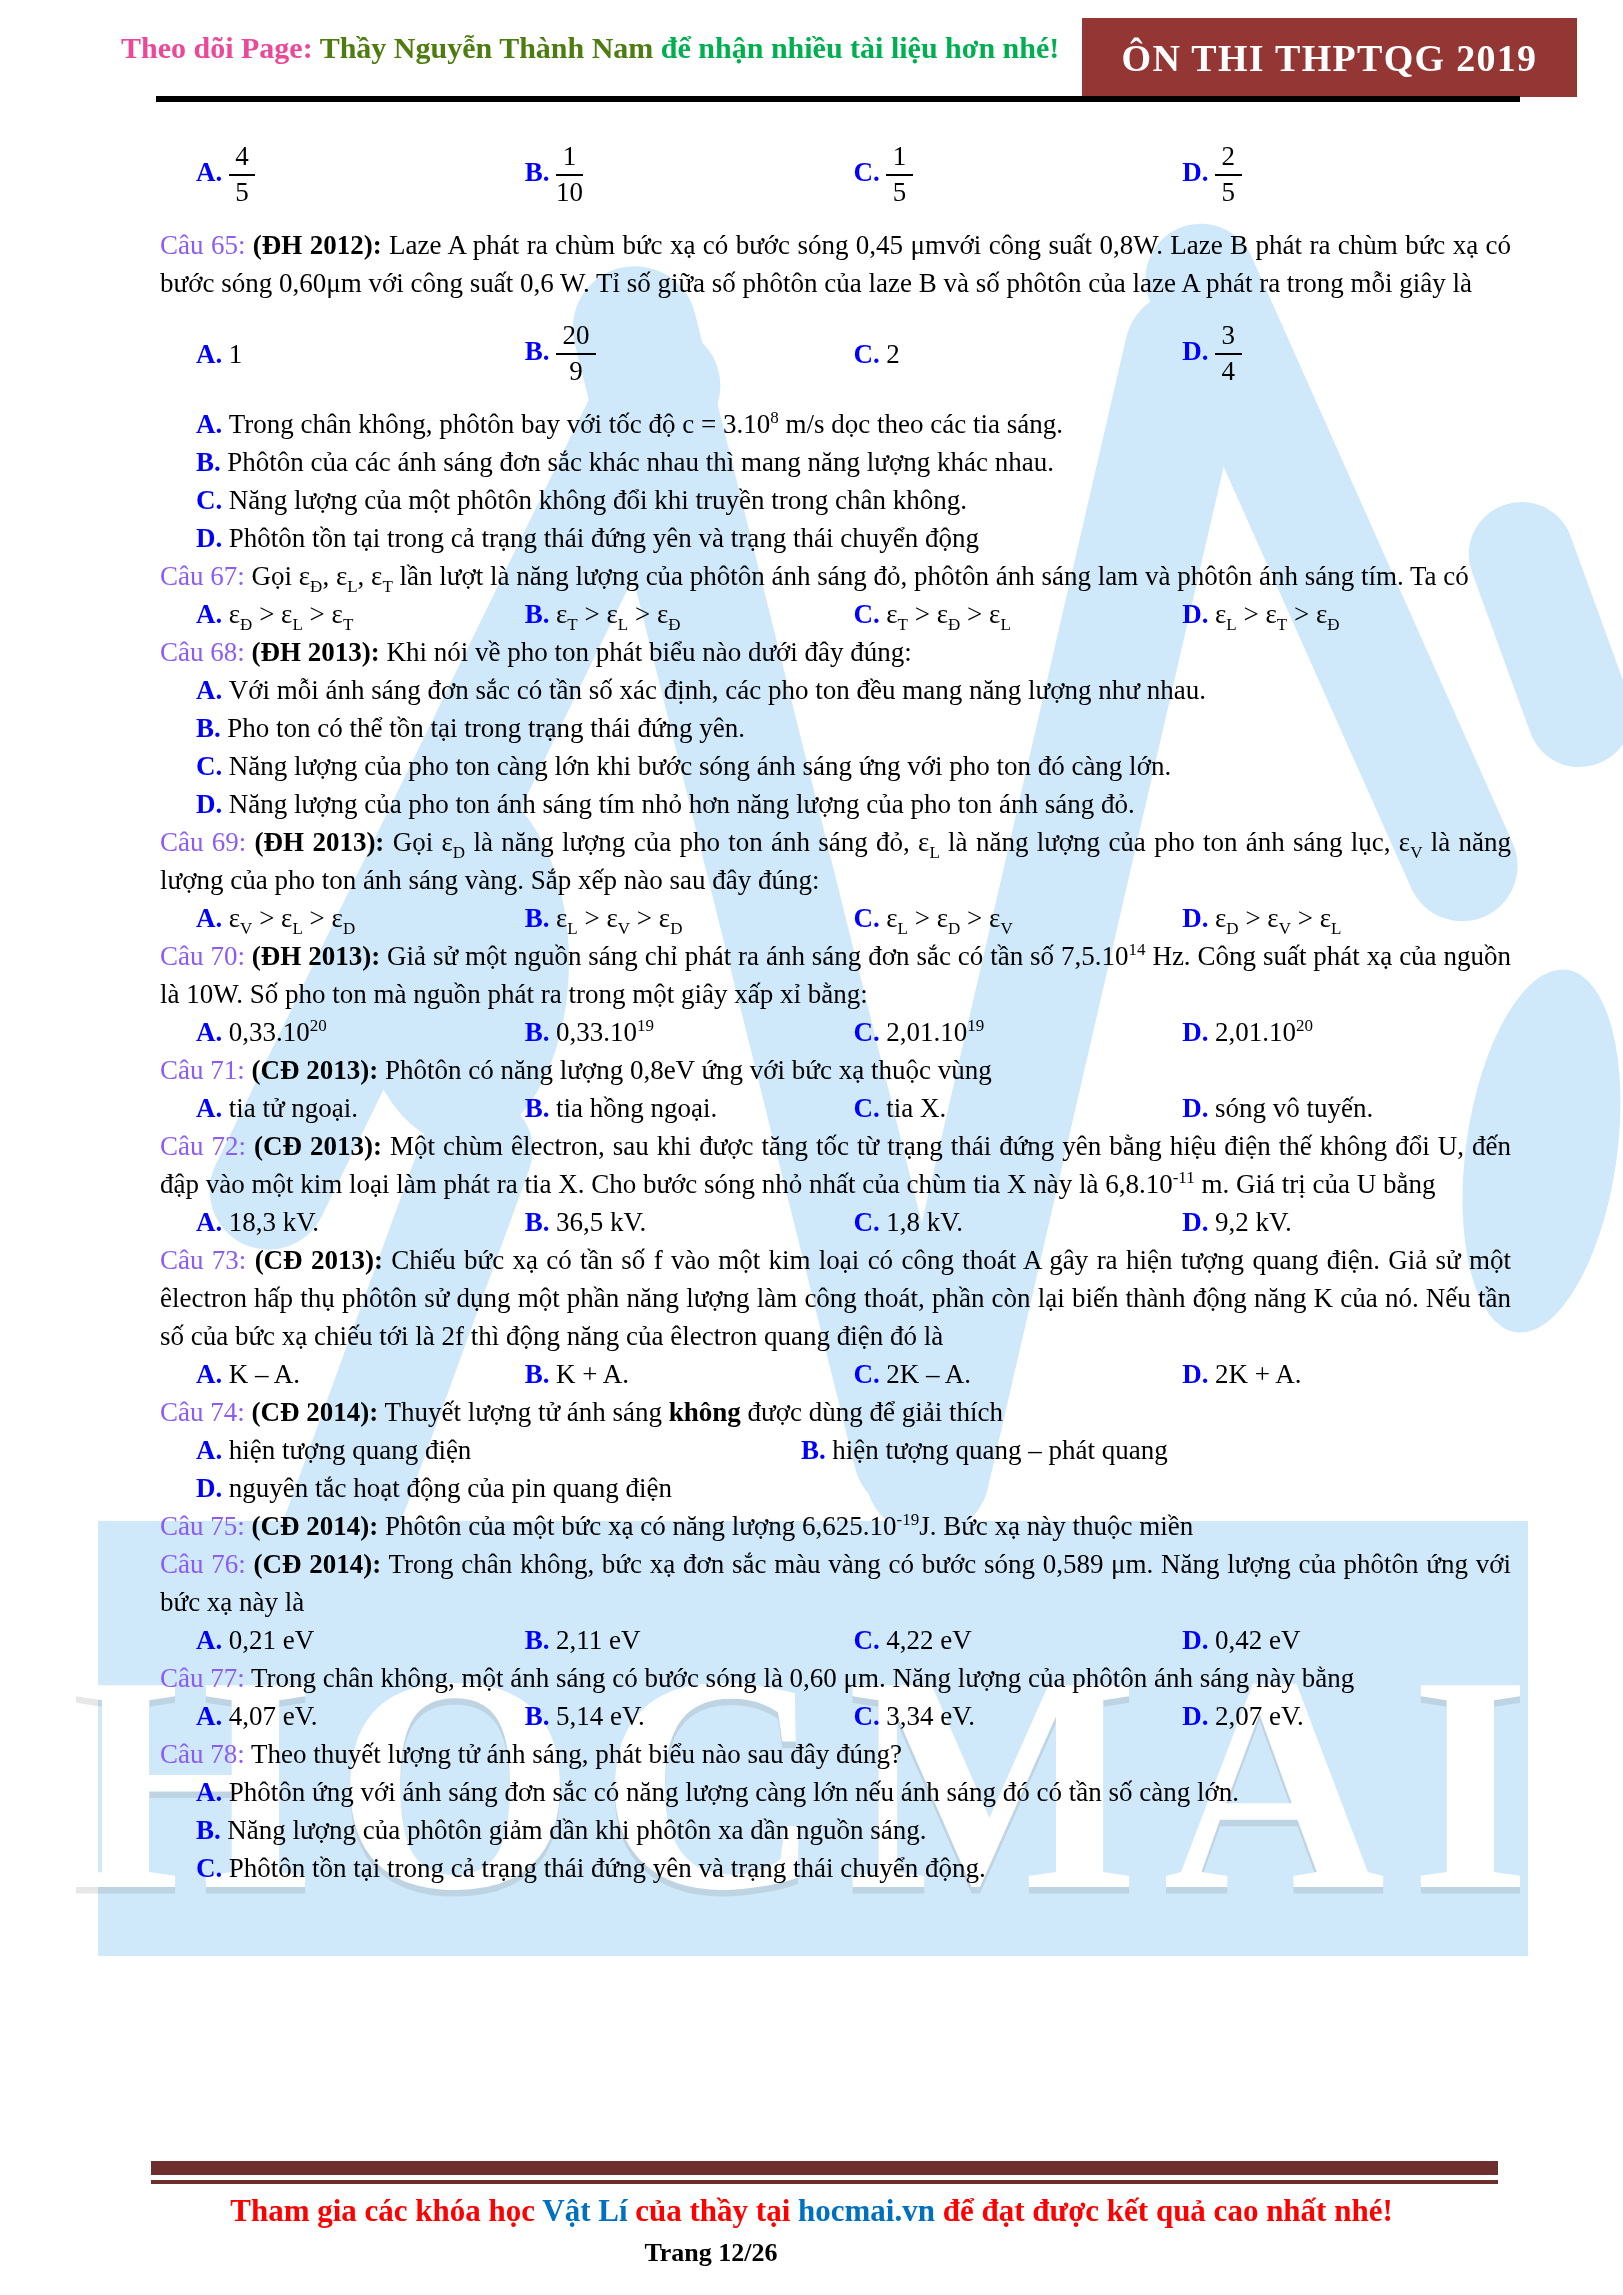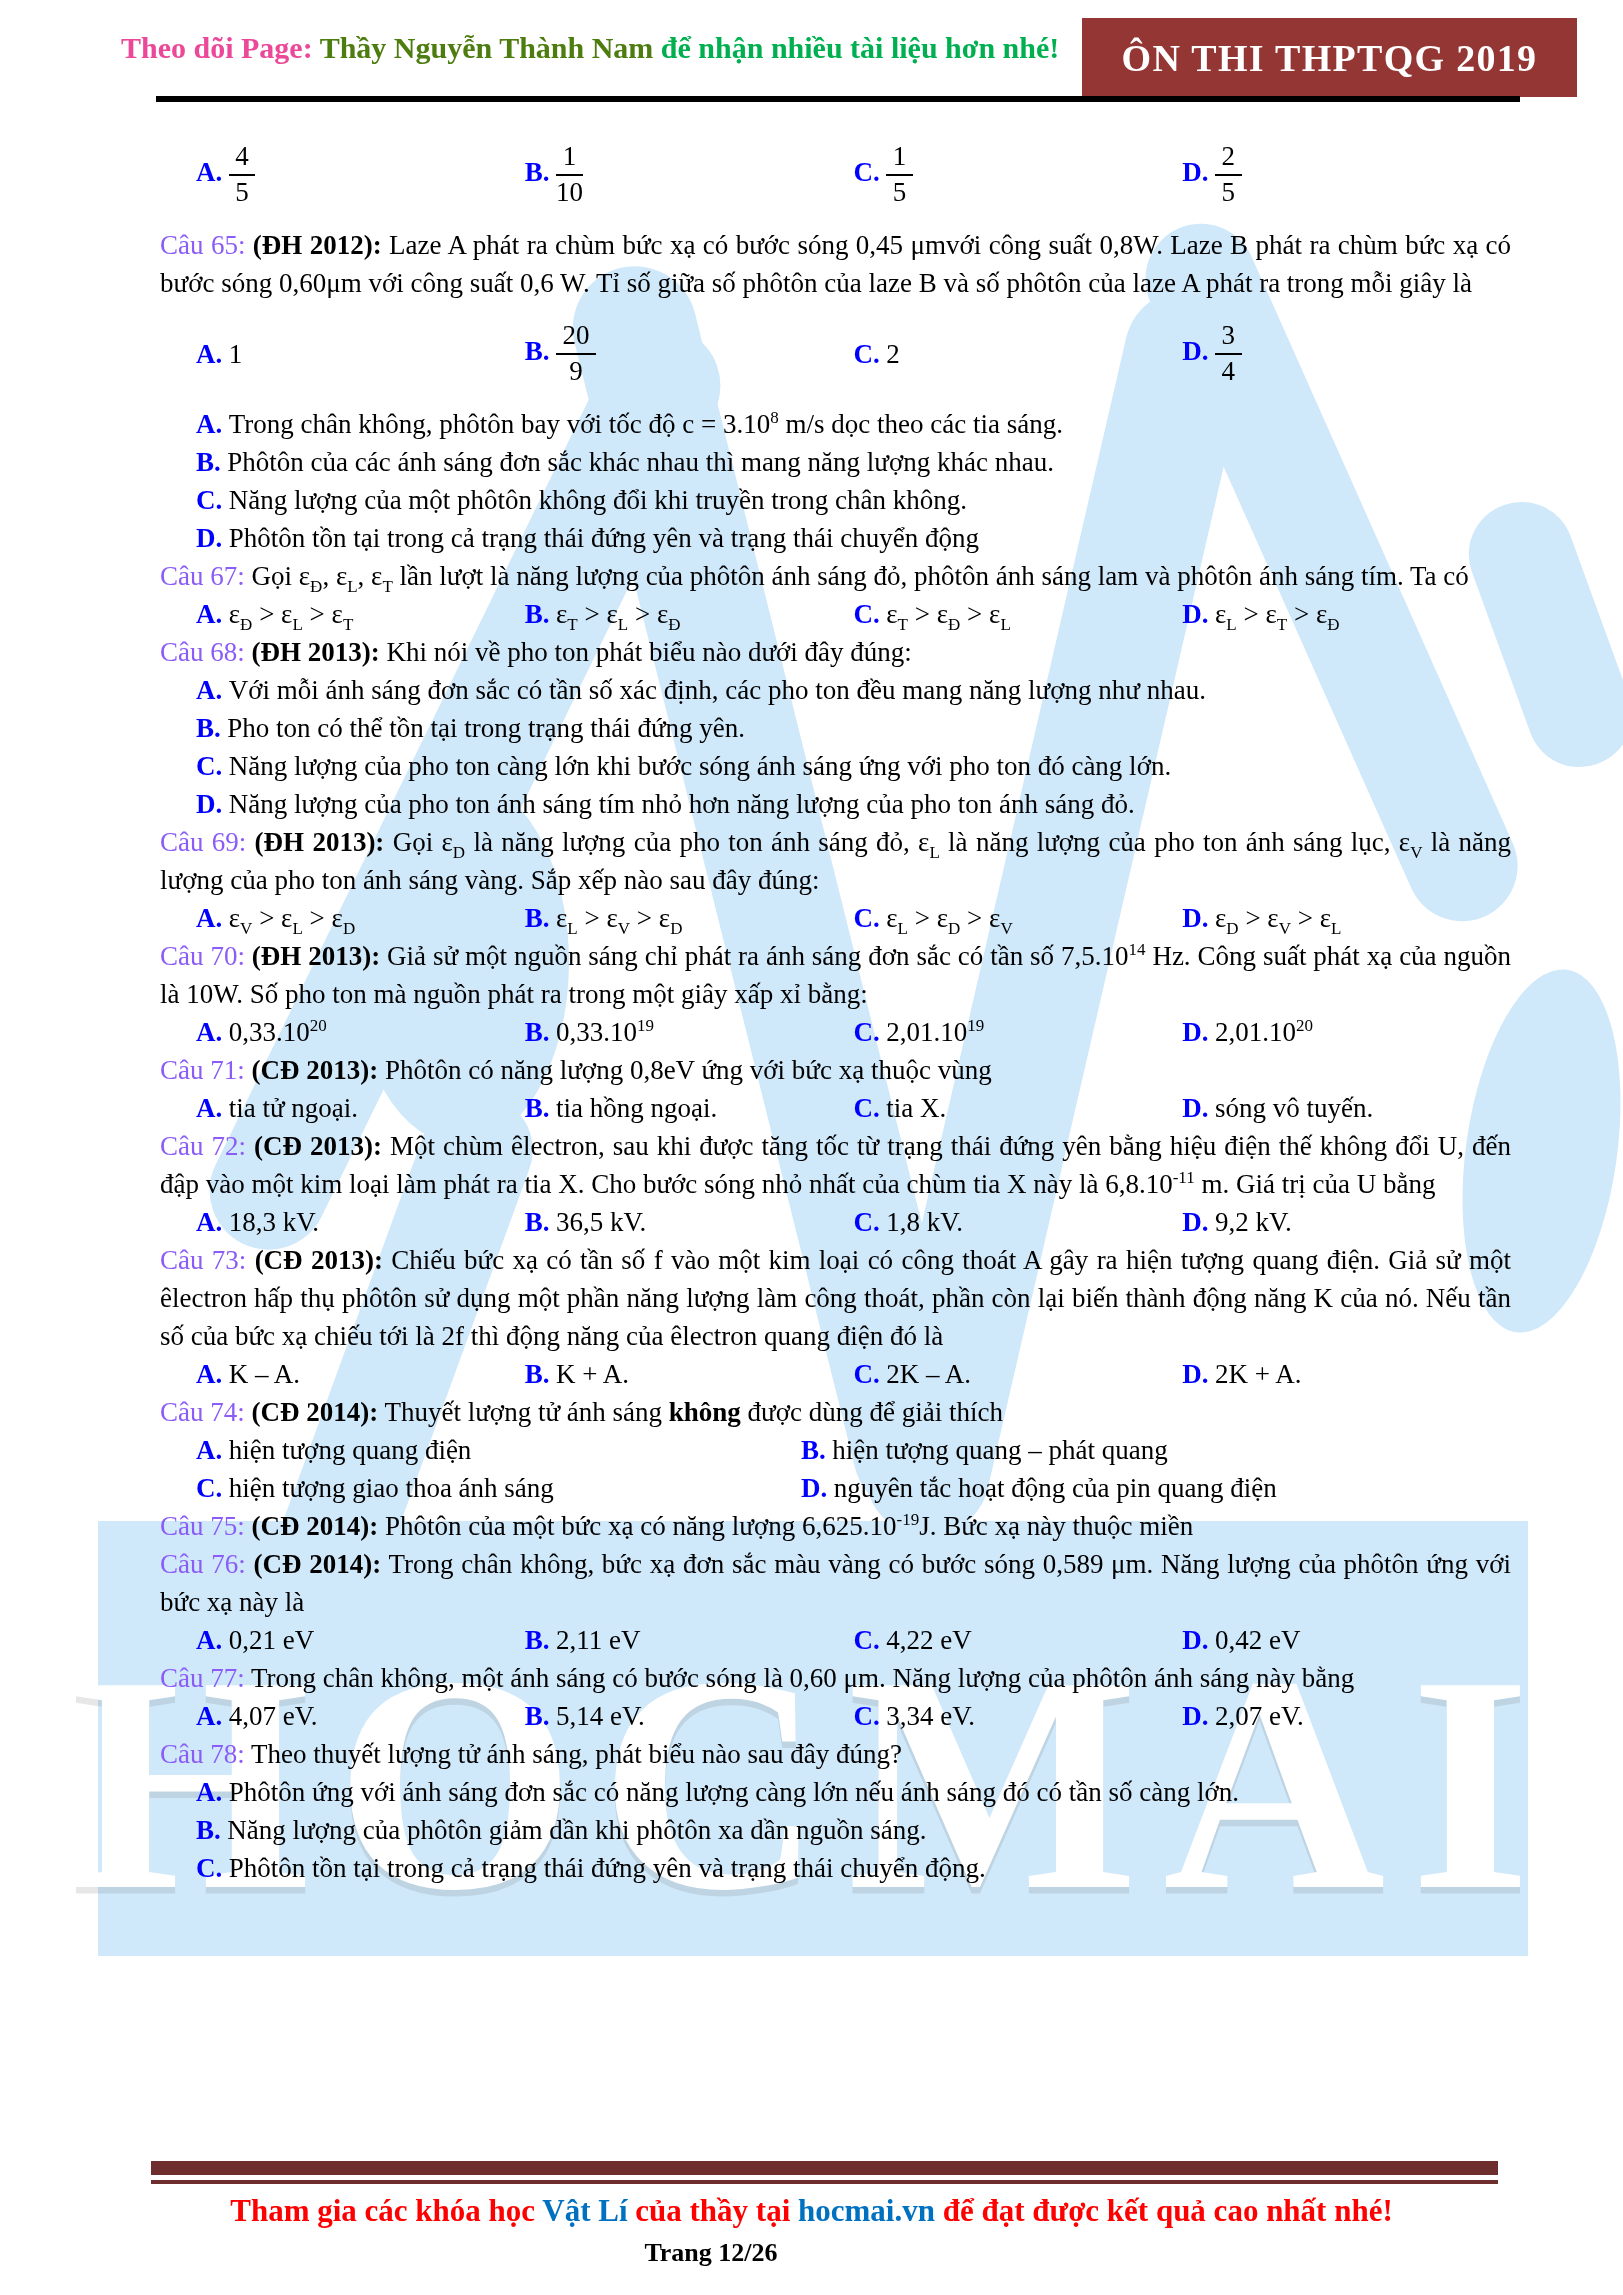--- a/index.html
+++ b/index.html
@@ -180,21 +180,20 @@
           <div class="opt"><span class="letter">B.</span><span>K + A.</span></div>
           <div class="opt"><span class="letter">C.</span><span>2K – A.</span></div>
           <div class="opt"><span class="letter">D.</span><span>2K + A.</span></div>
         </div>
       </div>
       <div>
         <div class="qtext"><span class="qlabel">Câu 74:</span> <span class="qsource">(CĐ 2014):</span><span> Thuyết lượng tử ánh sáng </span><b>không</b><span> được dùng để giải thích</span></div>
         <div class="row2">
           <div class="opt"><span class="letter">A.</span><span>hiện tượng quang điện</span></div>
           <div class="opt"><span class="letter">B.</span><span>hiện tượng quang – phát quang</span></div>
-          <div class="opt"><span class="letter">C.</span><span>hiện tượng giao thoa ánh sáng</span></div>
           <div class="opt"><span class="letter">D.</span><span>nguyên tắc hoạt động của pin quang điện</span></div>
         </div>
       </div>
       <div>
         <div class="qtext"><span class="qlabel">Câu 75:</span> <span class="qsource">(CĐ 2014):</span><span> Phôtôn của một bức xạ có năng lượng 6,625.10</span><sup>-19</sup><span>J. Bức xạ này thuộc miền</span></div>
       </div>
       <div>
         <div class="qtext"><span class="qlabel">Câu 76:</span> <span class="qsource">(CĐ 2014):</span><span>  Trong chân không, bức xạ đơn sắc màu vàng có bước sóng 0,589 μm. Năng lượng của phôtôn ứng với bức xạ này là</span></div>
         <div class="row4">
           <div class="opt"><span class="letter">A.</span><span>0,21 eV</span></div>

